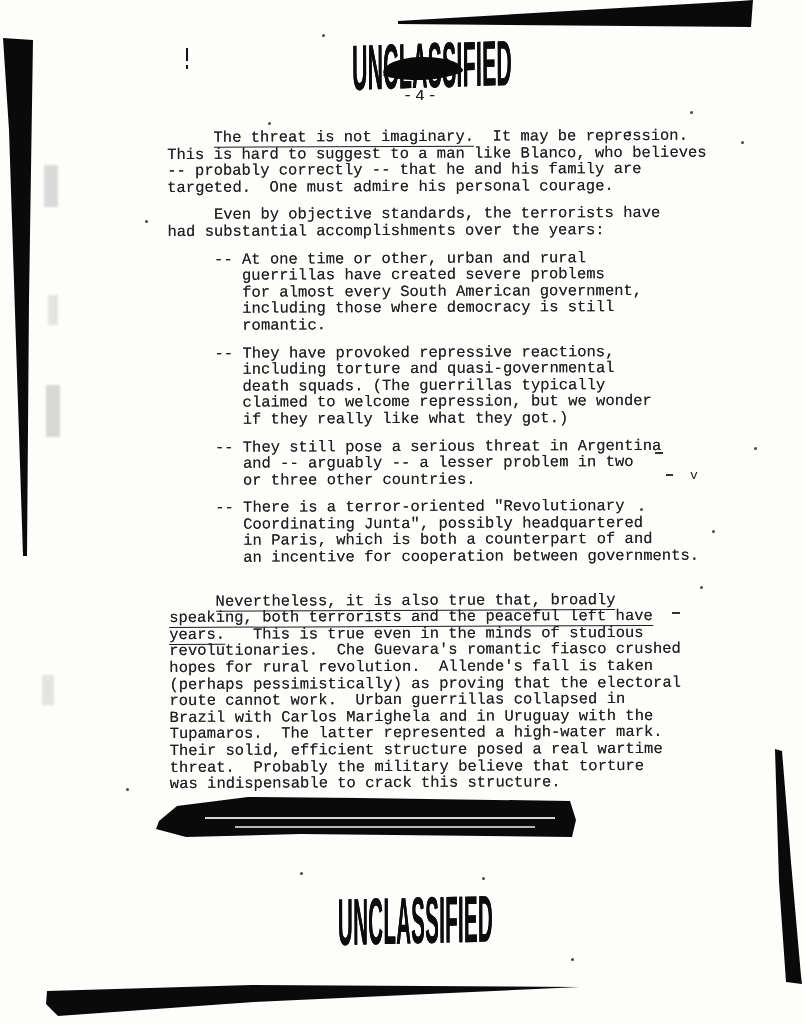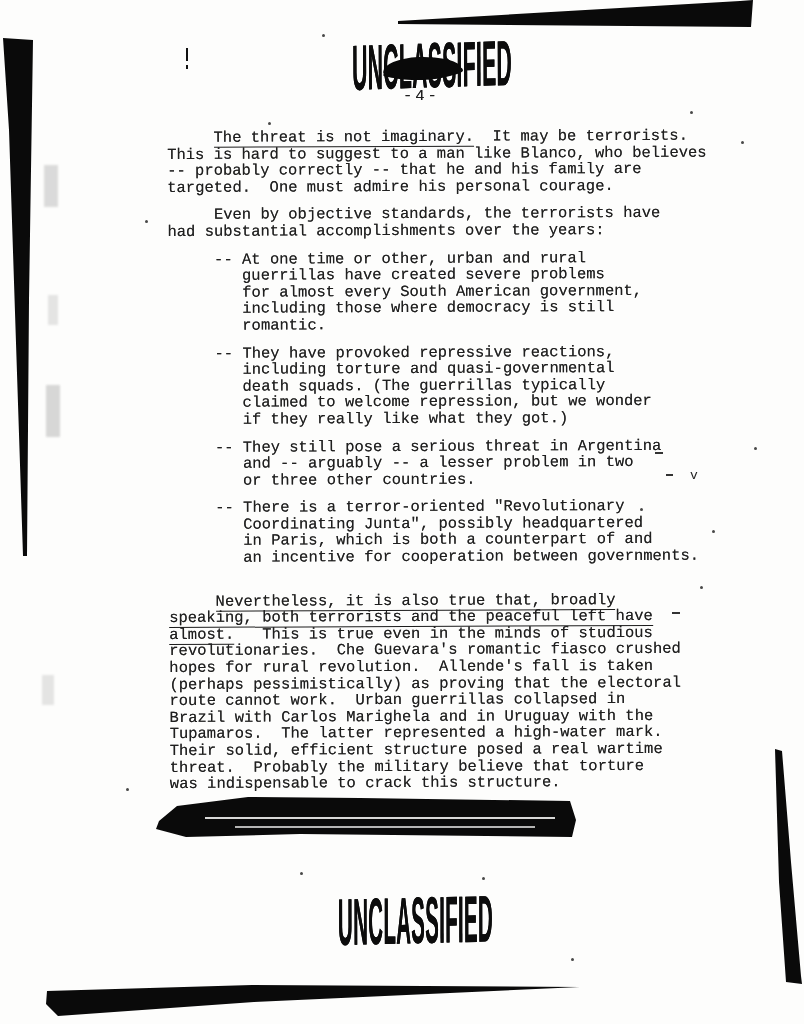--- a/index.html
+++ b/index.html
@@ -93,21 +93,21 @@
 <body>
 
 <div class="page" data-name="document-page">
 
   <div class="stamp stamp-top" data-name="unclassified-stamp-top">UNCLASSIFIED</div>
   <div class="stamp-smear" data-name="redaction-smear"></div>
   <div class="page-number" data-name="page-number">-4-</div>
 
   <div class="text-column" data-name="document-body">
       <div class="block" data-name="block-intro">
-        <div class="line" data-name="document-line"><span>     </span><span class="u">The threat is not imaginary.</span><span>  It may be terrorists.</span></div>
+        <div class="line" data-name="document-line"><span>     </span><span class="u">The threat is not imaginary.</span><span>  It may be repression.</span></div>
         <div class="line" data-name="document-line"><span>This is hard to suggest to a man like Blanco, who believes</span></div>
         <div class="line" data-name="document-line"><span>-- probably correctly -- that he and his family are</span></div>
         <div class="line" data-name="document-line"><span>targeted.  One must admire his personal courage.</span></div>
       </div>
       <div class="block" data-name="block-objective">
         <div class="line" data-name="document-line"><span>     Even by objective standards, the terrorists have</span></div>
         <div class="line" data-name="document-line"><span>had substantial accomplishments over the years:</span></div>
       </div>
       <div class="block" data-name="block-bullet-urban-rural">
         <div class="line" data-name="document-line"><span>     -- At one time or other, urban and rural</span></div>
@@ -130,21 +130,21 @@
       </div>
       <div class="block" data-name="block-bullet-junta">
         <div class="line" data-name="document-line"><span>     -- There is a terror-oriented "Revolutionary</span></div>
         <div class="line" data-name="document-line"><span>        Coordinating Junta", possibly headquartered</span></div>
         <div class="line" data-name="document-line"><span>        in Paris, which is both a counterpart of and</span></div>
         <div class="line" data-name="document-line"><span>        an incentive for cooperation between governments.</span></div>
       </div>
       <div class="block" data-name="block-conclusion">
         <div class="line" data-name="document-line"><span>     </span><span class="u">Nevertheless, it is also true that, broadly</span></div>
         <div class="line" data-name="document-line"><span class="u">speaking, both terrorists and the peaceful left have</span></div>
-        <div class="line" data-name="document-line"><span class="u">almost.</span><span>   This is true even in the minds of studious</span></div>
+        <div class="line" data-name="document-line"><span class="u">years.</span><span>   This is true even in the minds of studious</span></div>
         <div class="line" data-name="document-line"><span>revolutionaries.  Che Guevara's romantic fiasco crushed</span></div>
         <div class="line" data-name="document-line"><span>hopes for rural revolution.  Allende's fall is taken</span></div>
         <div class="line" data-name="document-line"><span>(perhaps pessimistically) as proving that the electoral</span></div>
         <div class="line" data-name="document-line"><span>route cannot work.  Urban guerrillas collapsed in</span></div>
         <div class="line" data-name="document-line"><span>Brazil with Carlos Marighela and in Uruguay with the</span></div>
         <div class="line" data-name="document-line"><span>Tupamaros.  The latter represented a high-water mark.</span></div>
         <div class="line" data-name="document-line"><span>Their solid, efficient structure posed a real wartime</span></div>
         <div class="line" data-name="document-line"><span>threat.  Probably the military believe that torture</span></div>
         <div class="line" data-name="document-line"><span>was indispensable to crack this structure.</span></div>
       </div>

